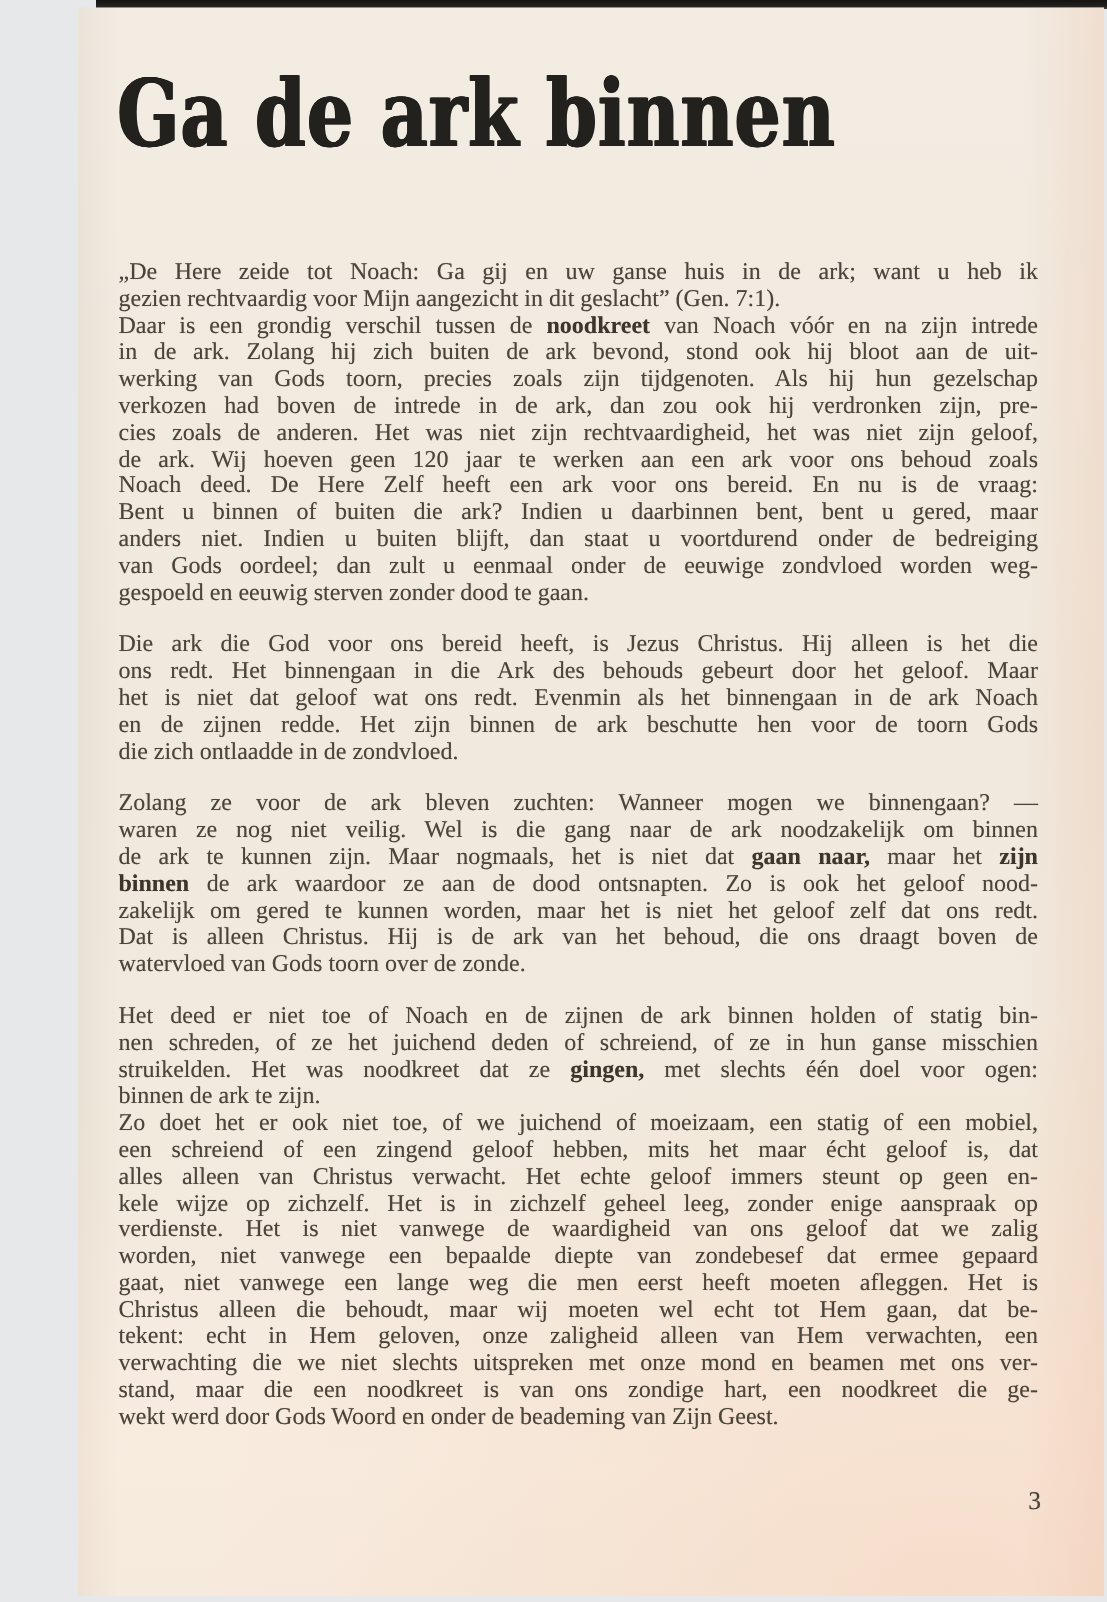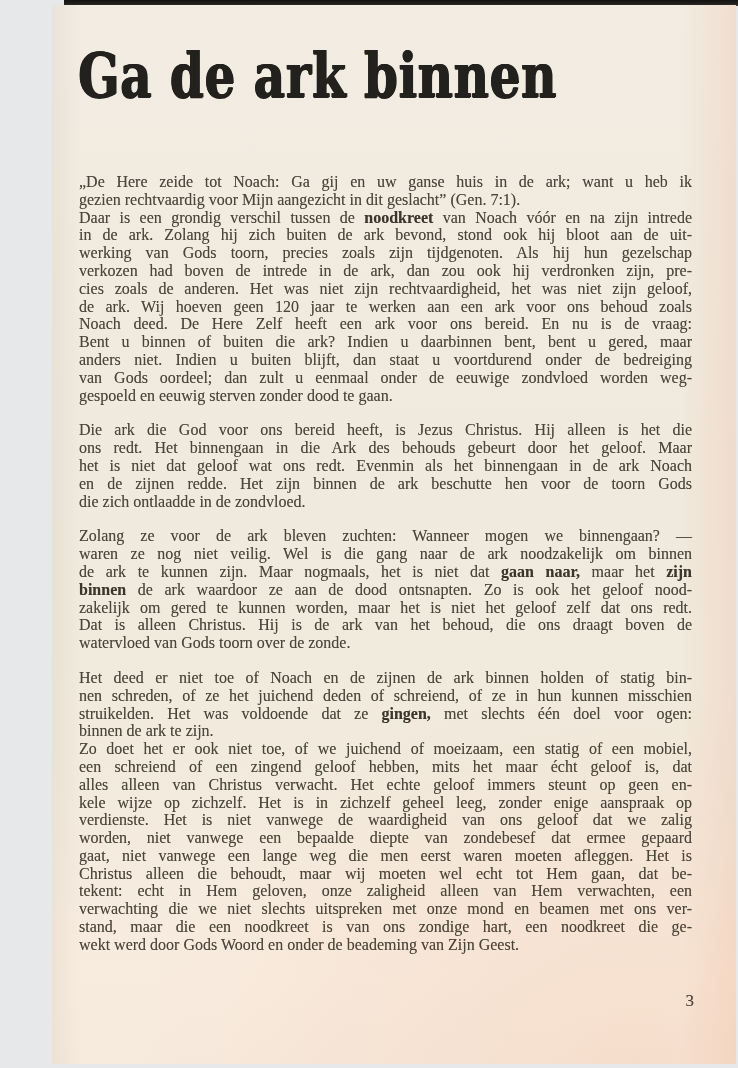--- a/index.html
+++ b/index.html
@@ -88,32 +88,32 @@
           <div class="line fill"><span>Zolang ze voor de ark bleven zuchten: Wanneer mogen we binnengaan? —</span></div>
           <div class="line fill"><span>waren ze nog niet veilig. Wel is die gang naar de ark noodzakelijk om binnen</span></div>
           <div class="line fill"><span>de ark te kunnen zijn. Maar nogmaals, het is niet dat </span><b>gaan naar,</b><span> maar het </span><b>zijn</b></div>
           <div class="line fill"><b>binnen</b><span> de ark waardoor ze aan de dood ontsnapten. Zo is ook het geloof nood-</span></div>
           <div class="line fill"><span>zakelijk om gered te kunnen worden, maar het is niet het geloof zelf dat ons redt.</span></div>
           <div class="line fill"><span>Dat is alleen Christus. Hij is de ark van het behoud, die ons draagt boven de</span></div>
           <div class="line"><span>watervloed van Gods toorn over de zonde.</span></div>
         </div>
         <div class="para gap">
           <div class="line fill"><span>Het deed er niet toe of Noach en de zijnen de ark binnen holden of statig bin-</span></div>
-          <div class="line fill"><span>nen schreden, of ze het juichend deden of schreiend, of ze in hun kunnen misschien</span></div>
-          <div class="line fill"><span>struikelden. Het was voldoende dat ze </span><b>gingen,</b><span> met slechts één doel voor ogen:</span></div>
+          <div class="line fill"><span>nen schreden, of ze het juichend deden of schreiend, of ze in hun ganse misschien</span></div>
+          <div class="line fill"><span>struikelden. Het was noodkreet dat ze </span><b>gingen,</b><span> met slechts één doel voor ogen:</span></div>
           <div class="line"><span>binnen de ark te zijn.</span></div>
         </div>
         <div class="para">
           <div class="line fill"><span>Zo doet het er ook niet toe, of we juichend of moeizaam, een statig of een mobiel,</span></div>
           <div class="line fill"><span>een schreiend of een zingend geloof hebben, mits het maar écht geloof is, dat</span></div>
           <div class="line fill"><span>alles alleen van Christus verwacht. Het echte geloof immers steunt op geen en-</span></div>
           <div class="line fill"><span>kele wijze op zichzelf. Het is in zichzelf geheel leeg, zonder enige aanspraak op</span></div>
           <div class="line fill"><span>verdienste. Het is niet vanwege de waardigheid van ons geloof dat we zalig</span></div>
           <div class="line fill"><span>worden, niet vanwege een bepaalde diepte van zondebesef dat ermee gepaard</span></div>
-          <div class="line fill"><span>gaat, niet vanwege een lange weg die men eerst waren moeten afleggen. Het is</span></div>
+          <div class="line fill"><span>gaat, niet vanwege een lange weg die men eerst heeft moeten afleggen. Het is</span></div>
           <div class="line fill"><span>Christus alleen die behoudt, maar wij moeten wel echt tot Hem gaan, dat be-</span></div>
           <div class="line fill"><span>tekent: echt in Hem geloven, onze zaligheid alleen van Hem verwachten, een</span></div>
           <div class="line fill"><span>verwachting die we niet slechts uitspreken met onze mond en beamen met ons ver-</span></div>
           <div class="line fill"><span>stand, maar die een noodkreet is van ons zondige hart, een noodkreet die ge-</span></div>
           <div class="line"><span>wekt werd door Gods Woord en onder de beademing van Zijn Geest.</span></div>
         </div>
       </div>
     <div class="page-number">3</div>
   </div>
 </div>

